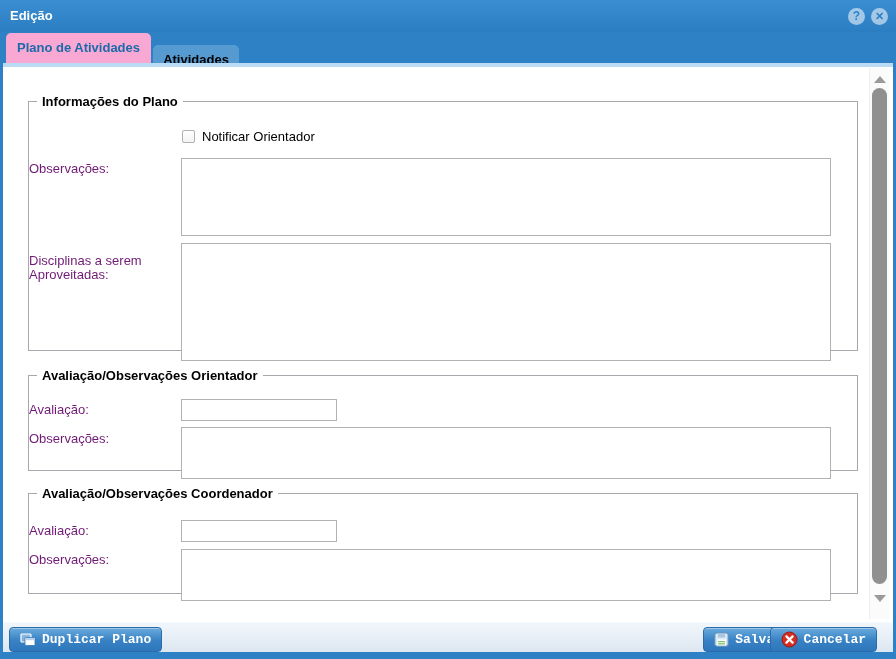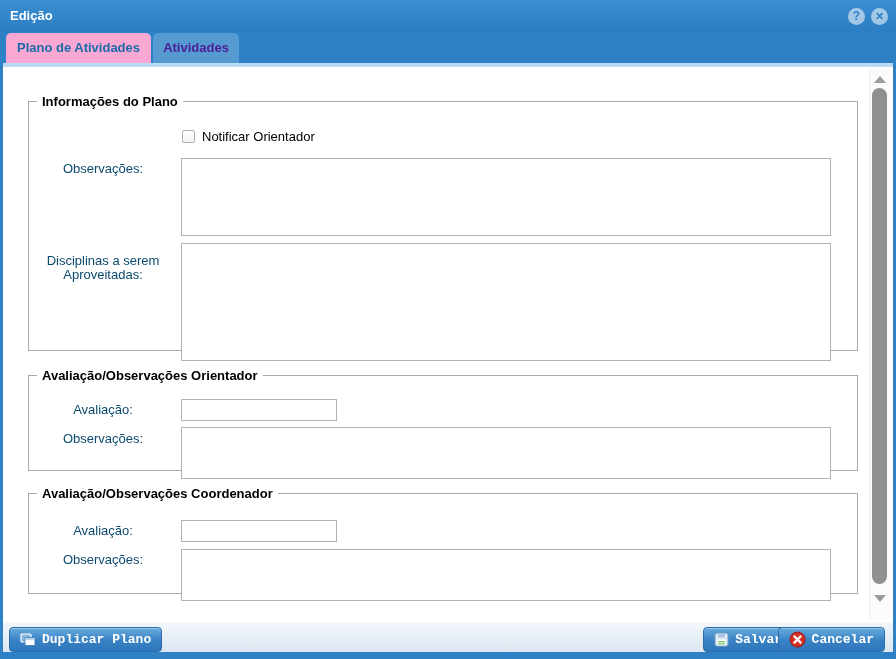--- a/index.html
+++ b/index.html
@@ -30,21 +30,21 @@
   .tb-close { left:871px; font-size:11px; }
 
   
   .tabbar { position:absolute; left:3px; top:32px; width:890px; height:31px; }
   .tab {
     position:absolute; top:1px; height:30px; line-height:30px;
     text-align:center; font-size:13px; font-weight:bold;
     border-radius:5px 5px 0 0; cursor:pointer;
   }
   .tab-active { left:3px; width:145px; background:#f9a8d4; color:#1b6ba9; }
-  .tab-inactive { left:150px; width:86px; background:#559bd2; color:#4c1d95; }
+  .tab-inactive { left:150px; width:86px; background:#559bd2; color:#000000;margin-top:12px; }
   .tabstrip {
     position:absolute; left:3px; top:63px; width:890px; height:4px;
     background:#b9dbf3;
   }
 
   
   .content {
     position:absolute; left:3px; top:67px; width:890px; height:555px;
     background:#ffffff;
   }
@@ -53,22 +53,22 @@
     border:1px solid #a5a9ad; background:transparent;
   }
   fieldset legend {
     margin-left:8px; padding:0 5px; font-size:13px; color:#000000;font-weight:bold;
   }
   .fs-plan { top:27px; height:257px; }
   .fs-advisor { top:301px; height:103px; }
   .fs-coord { top:419px; height:108px; }
 
   .field-label {
-    position:absolute; left:0; width:148px; text-align:center;
-    font-size:13px; color:#0c4a6e; line-height:14px;
+    position:absolute; left:0; width:148px; text-align:left;
+    font-size:13px; color:#701a75; line-height:14px;
   }
   .checkbox {
     position:absolute; left:153px; top:21px; width:13px; height:13px;
     border:1px solid #b0b0b0; background:linear-gradient(#ffffff,#f3f3f3);
     border-radius:2px; cursor:pointer;
   }
   .check-label {
     position:absolute; left:173px; top:20px; font-size:13px; color:#000000;
   }
   textarea, input[type=text] {
@@ -109,21 +109,21 @@
     position:absolute; top:4px; height:25px;
     display:inline-flex; align-items:center; gap:6px; padding:0 10px;
     background:linear-gradient(#6aabdd, #3781c4 55%, #2e77ba);
     border:1px solid #2b6baa; border-radius:4px;
     color:#ffffff; font-size:13px; font-weight:bold; cursor:pointer;
     font-family:Liberation Mono, monospace;
     box-shadow:inset 0 1px 0 rgba(255,255,255,0.35);
   }
   .btn-duplicate { left:6px; }
   .btn-save { right:100px; }
-  .btn-cancel { right:8px;justify-content:space-between; }
+  .btn-cancel { right:16px;justify-content:space-between; }
   .btn svg { display:block; }
 </style>
 </head>
 <body>
 
 <div class="window">
 
   <div class="titlebar">
     <span class="title">Edição</span>
     <span class="tb-icon tb-help">?</span>

